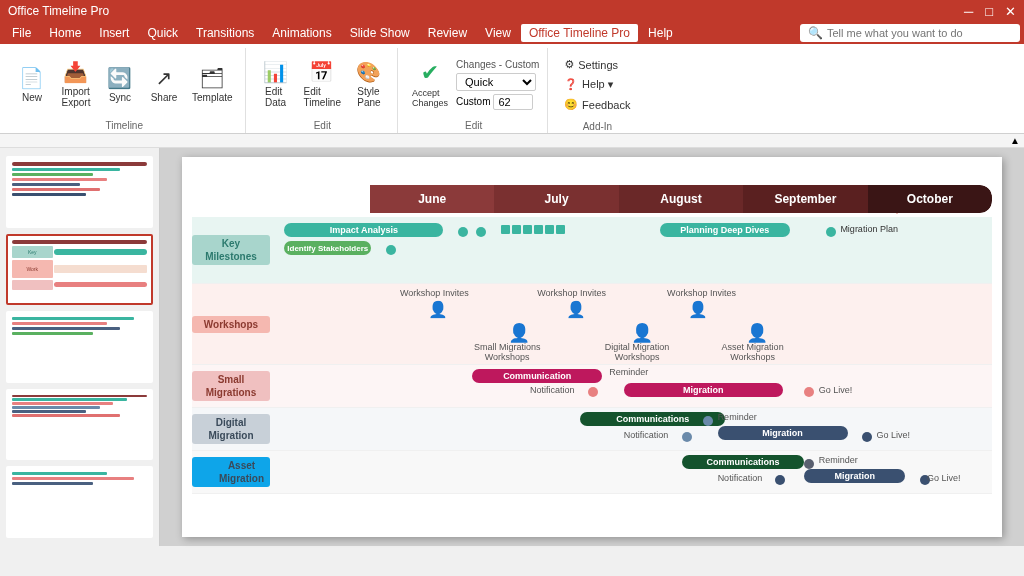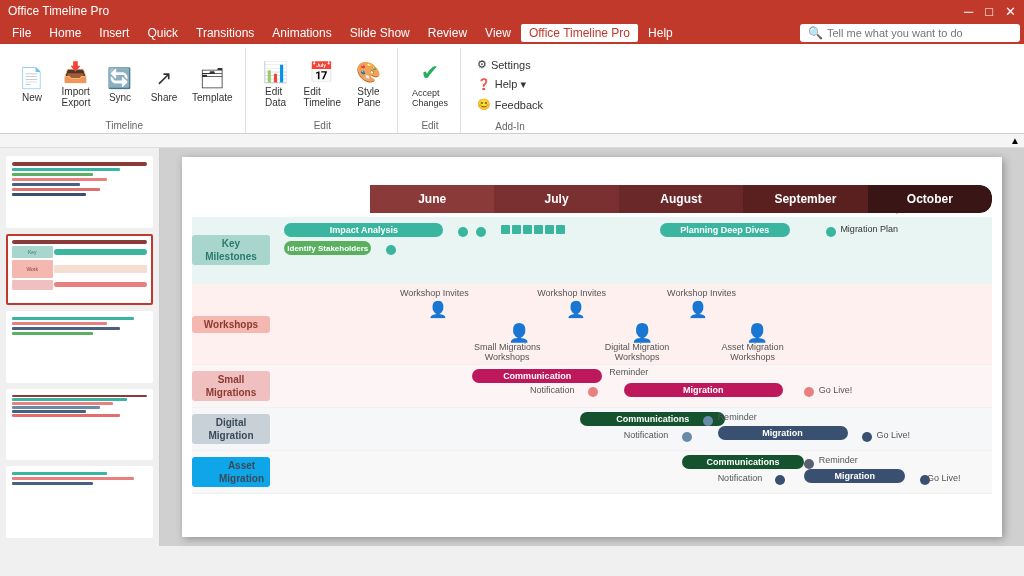--- a/index.html
+++ b/index.html
@@ -369,20 +369,31 @@
     </div>
     <div class="ribbon-group-label">Edit</div>
   </div>
 
   <div class="ribbon-group">
     <div class="ribbon-buttons">
       <div class="ribbon-btn">
         <span class="checkmark-icon">✔</span>
         <span style="font-size:9px;">Accept<br>Changes</span>
       </div>
+      <div style="display:flex; flex-direction:column; gap:3px; font-size:10px;">
+        <div style="font-size:10px; color:#555;">Changes - Custom</div>
+        <select class="dropdown-select">
+          <option>Quick</option>
+          <option>Custom</option>
+        </select>
+        <div style="display:flex; align-items:center; gap:3px;">
+          <span style="font-size:10px;">Custom</span>
+          <input type="text" class="number-input" value="62" style="">
+        </div>
+      </div>
     </div>
     <div class="ribbon-group-label">Edit</div>
   </div>
 
   <div class="ribbon-group">
     <div class="ribbon-buttons">
       <div class="addin-section">
         <div class="ribbon-btn-small">
           <span>⚙</span>
           <span>Settings</span>

